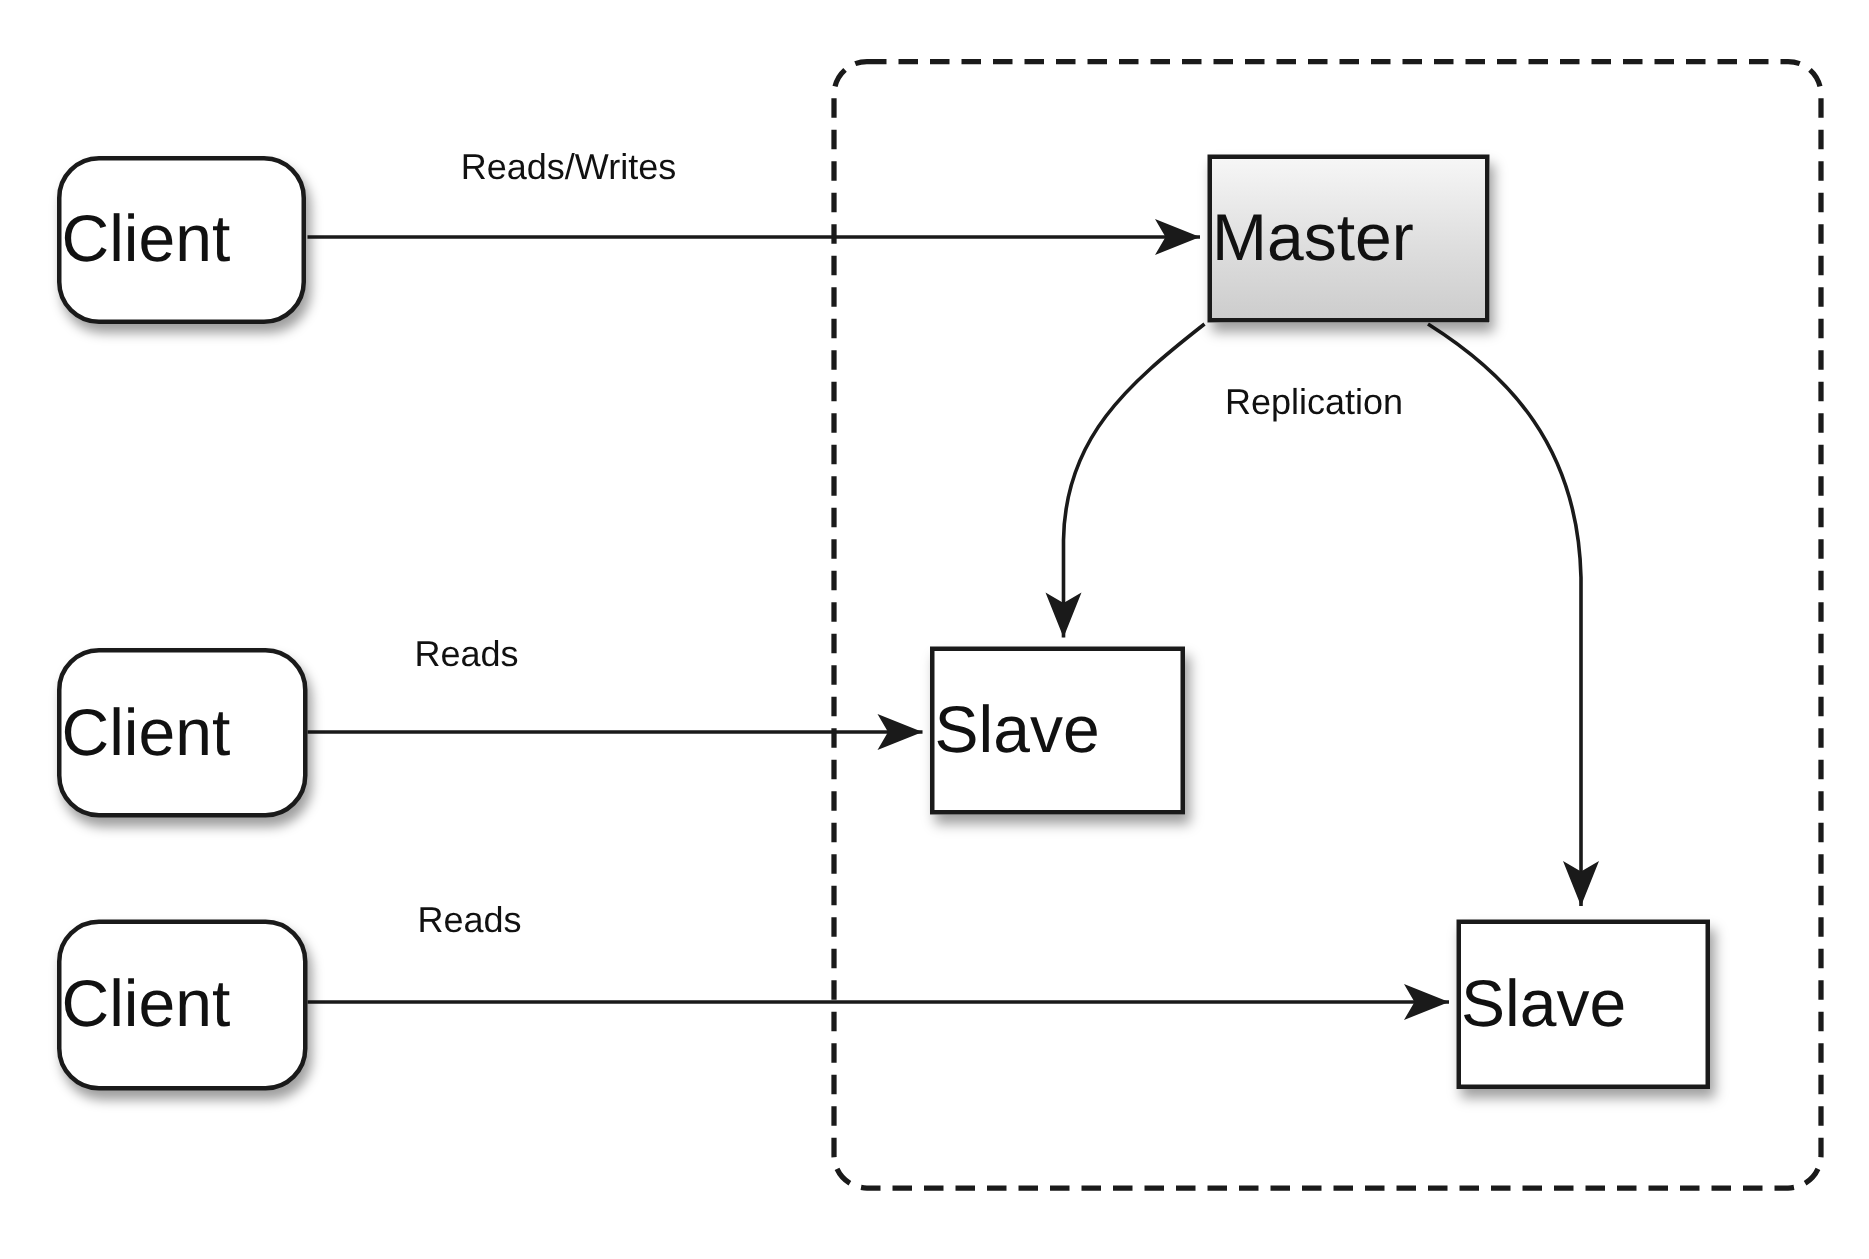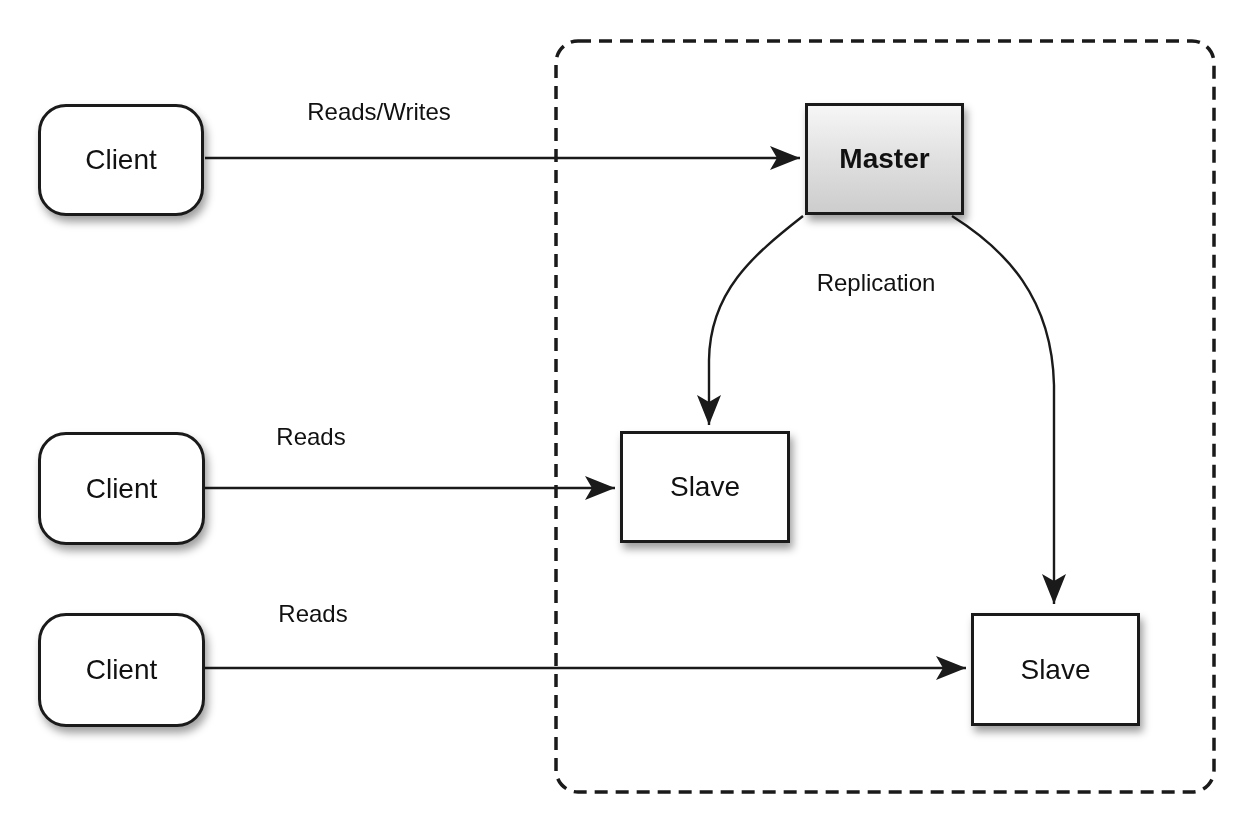--- a/index.html
+++ b/index.html
@@ -35,22 +35,21 @@
   }
   svg.wires .arrowhead {
     fill: var(--stroke, #1a1a1a);
     stroke: none;
   }
   .node {
     position: absolute;
     box-sizing: border-box;
     display: flex;
     align-items: center;
-    justify-content: center;
-    font-size: 28px;
+    font-size: 44px;
     line-height: 1;
     background: var(--node-fill, #ffffff);
     border: 3px solid var(--stroke, #1a1a1a);
     box-shadow: 3px 6px 8px rgba(0, 0, 0, 0.38);
   }
   .node.client {
     border-radius: 28px;
   }
   .node.master {
     background: linear-gradient(180deg,
@@ -96,33 +95,33 @@
   </div>
 
   <div class="node client" style="left:38px; top:432px; width:167px; height:113px;">
     <span>Client</span>
   </div>
 
   <div class="node client" style="left:38px; top:613px; width:167px; height:114px;">
     <span>Client</span>
   </div>
 
-  <div class="node master" style="left:805px; top:103px; width:159px; height:112px;font-weight:bold;">
+  <div class="node master" style="left:805px; top:103px; width:188px; height:112px;">
     <span>Master</span>
   </div>
 
   <div class="node slave" style="left:620px; top:431px; width:170px; height:112px;">
     <span>Slave</span>
   </div>
 
   <div class="node slave" style="left:971px; top:613px; width:169px; height:113px;">
     <span>Slave</span>
   </div>
 
   <div class="edge-label" style="left:379px; top:100px;">Reads/Writes</div>
 
   <div class="edge-label" style="left:311px; top:425px;">Reads</div>
 
   <div class="edge-label" style="left:313px; top:602px;">Reads</div>
 
-  <div class="edge-label" style="left:876px; top:271px;">Replication</div>
+  <div class="edge-label" style="left:876px; top:257px;">Replication</div>
 
 </div>
 
 </body></html>

